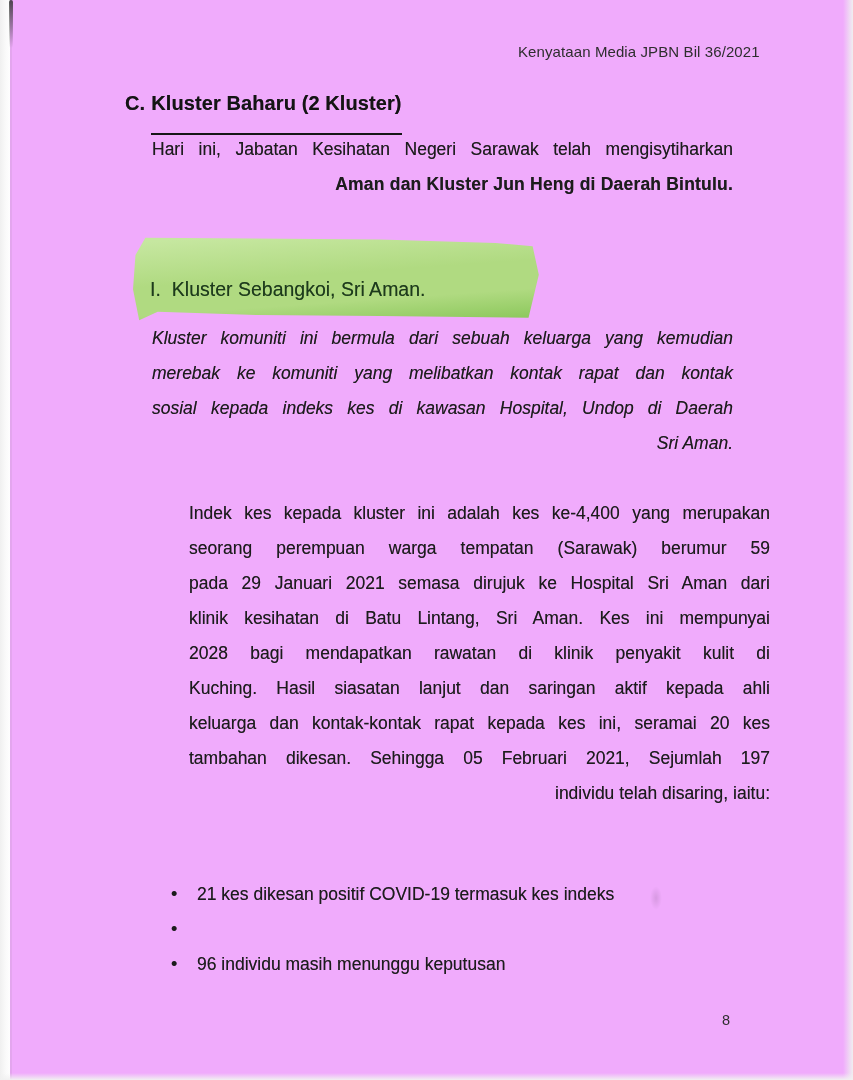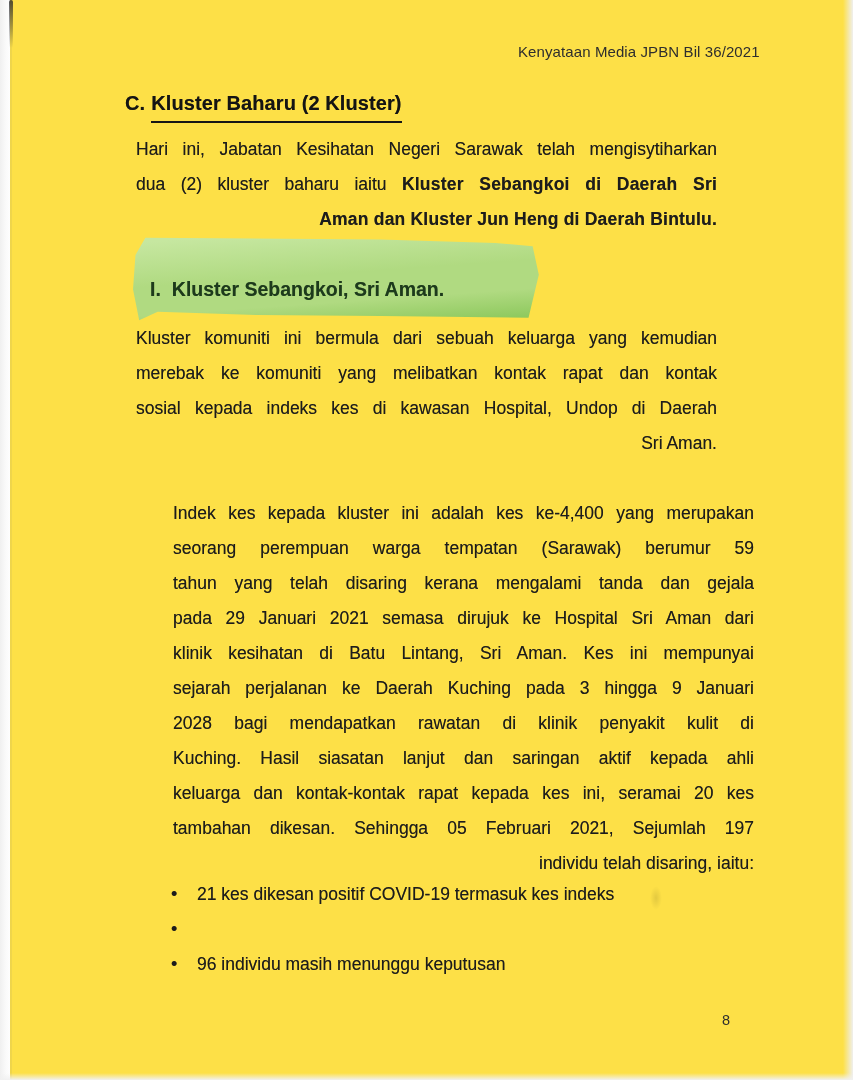--- a/index.html
+++ b/index.html
@@ -1,21 +1,21 @@
 <!DOCTYPE html>
 <html style="--hl-light: #c6e7a0; --hl-mid: #b0da81; --hl-dark: #8cc85c; --hl-text: #1d3a1c;"><head>
 <meta charset="utf-8">
 <style>
   html, body { margin: 0; padding: 0; background: #e9e9e9; }
   .page {
     position: relative;
     width: 853px;
     height: 1080px;
     margin: 0 auto;
-    background: #fde047;
+    background: #f0abfc;
     overflow: hidden;
     font-family: "Liberation Sans", "DejaVu Sans", sans-serif;
     color: #1c1c1c;
   }
   
   .edge-left-band {
     position: absolute; left: 0; top: 0; width: 10px; height: 100%;
     background: linear-gradient(90deg, #f0f0f0 0%, #fafafa 60%, #fefefe 100%);
   }
   .edge-left-line {
@@ -49,49 +49,49 @@
   .section-heading {
     position: absolute; left: 125px; top: 92px;
     font-size: 20px; font-weight: bold; color: #141414;
     letter-spacing: 0.1px;
     text-shadow: 0 0 0.5px rgba(20,20,20,0.55);
   }
   .section-heading .sec-title {
     display: inline-block;
     margin-left: 6px;
     border-bottom: 2.5px solid #161616;
-    padding-bottom: 6px;
+    padding-bottom: 18px;
   }
 
   
   .hl-swipe {
     position: absolute; left: 133px; top: 236px; width: 412px; height: 86px;
     background: linear-gradient(176deg,
       var(--hl-light, #c6e7a0) 6%,
       var(--hl-mid, #b0da81) 45%,
       var(--hl-mid, #b0da81) 70%,
       var(--hl-dark, #8cc85c) 96%);
     clip-path: polygon(3% 2%, 60% 4%, 88% 8%, 97% 12%, 98.5% 45%, 96% 95%,
                        60% 93%, 30% 92%, 6% 88%, 1.5% 98%, 0% 62%, 0.6% 22%);
   }
   .subsection-heading {
     position: absolute; left: 150px; top: 276px;
-    font-size: 19.5px; font-weight: bold; line-height: 26px;
+    font-size: 19.5px; font-weight: normal; line-height: 26px;
     color: var(--hl-text, #1d3a1c);
     text-shadow: 0 0 0.5px rgba(20,50,20,0.5);
   }
   .subsection-heading .sub-title { margin-left: 11px; }
 
   .para {
-    position: absolute; left: 136px; width: 581px;
+    position: absolute; left: 152px; width: 581px;
     font-size: 17.5px; line-height: 35px;
     text-shadow: 0 0 0.5px rgba(25,25,25,0.55);
   }
   #p-intro   { top: 132px; }
-  #p-cluster { top: 321px; }
+  #p-cluster { top: 321px; font-style: italic; }
   #p-index   { top: 496px; margin-left: 37px; }
   .tline { height: 35px; text-align: right; white-space: normal; }
   .tline.just { text-align: justify; text-align-last: justify; }
   .b { font-weight: bold; letter-spacing: 0.2px; }
 
   .bullet-list {
     position: absolute; left: 171px; top: 877px; width: 560px;
     font-size: 17.5px; line-height: 35px;
     text-shadow: 0 0 0.5px rgba(25,25,25,0.55);
   }
@@ -116,43 +116,40 @@
   <div class="scan-smudge"></div>
 
   <div class="doc-ref">Kenyataan Media JPBN Bil 36/2021</div>
 
   <div class="section-heading">
     <span class="sec-label">C.</span><span class="sec-title">Kluster Baharu (2 Kluster)</span>
   </div>
 
   <div class="para" id="p-intro">
       <div class="tline just"><span>Hari ini, Jabatan Kesihatan Negeri Sarawak telah mengisytiharkan</span></div>
-      <div class="tline just"><span>dua (2) kluster baharu iaitu </span><span class="b">Kluster Sebangkoi di Daerah Sri</span></div>
       <div class="tline"><span class="b">Aman dan Kluster Jun Heng di Daerah Bintulu.</span></div>
     </div>
 
   <div class="hl-swipe"></div>
   <div class="subsection-heading">
     <span>I.</span><span class="sub-title">Kluster Sebangkoi, Sri Aman.</span>
   </div>
 
   <div class="para" id="p-cluster">
       <div class="tline just"><span>Kluster komuniti ini bermula dari sebuah keluarga yang kemudian</span></div>
       <div class="tline just"><span>merebak ke komuniti yang melibatkan kontak rapat dan kontak</span></div>
       <div class="tline just"><span>sosial kepada indeks kes di kawasan Hospital, Undop di Daerah</span></div>
       <div class="tline"><span>Sri Aman.</span></div>
     </div>
 
   <div class="para" id="p-index">
       <div class="tline just"><span>Indek kes kepada kluster ini adalah kes ke-4,400 yang merupakan</span></div>
       <div class="tline just"><span>seorang perempuan warga tempatan (Sarawak) berumur 59</span></div>
-      <div class="tline just"><span>tahun yang telah disaring kerana mengalami tanda dan gejala</span></div>
       <div class="tline just"><span>pada 29 Januari 2021 semasa dirujuk ke Hospital Sri Aman dari</span></div>
       <div class="tline just"><span>klinik kesihatan di Batu Lintang, Sri Aman. Kes ini mempunyai</span></div>
-      <div class="tline just"><span>sejarah perjalanan ke Daerah Kuching pada 3 hingga 9 Januari</span></div>
       <div class="tline just"><span>2028 bagi mendapatkan rawatan di klinik penyakit kulit di</span></div>
       <div class="tline just"><span>Kuching. Hasil siasatan lanjut dan saringan aktif kepada ahli</span></div>
       <div class="tline just"><span>keluarga dan kontak-kontak rapat kepada kes ini, seramai 20 kes</span></div>
       <div class="tline just"><span>tambahan dikesan. Sehingga 05 Februari 2021, Sejumlah 197</span></div>
       <div class="tline"><span>individu telah disaring, iaitu:</span></div>
     </div>
 
   <div class="bullet-list">
       <div class="bullet-item">
         <span class="marker">•</span>

